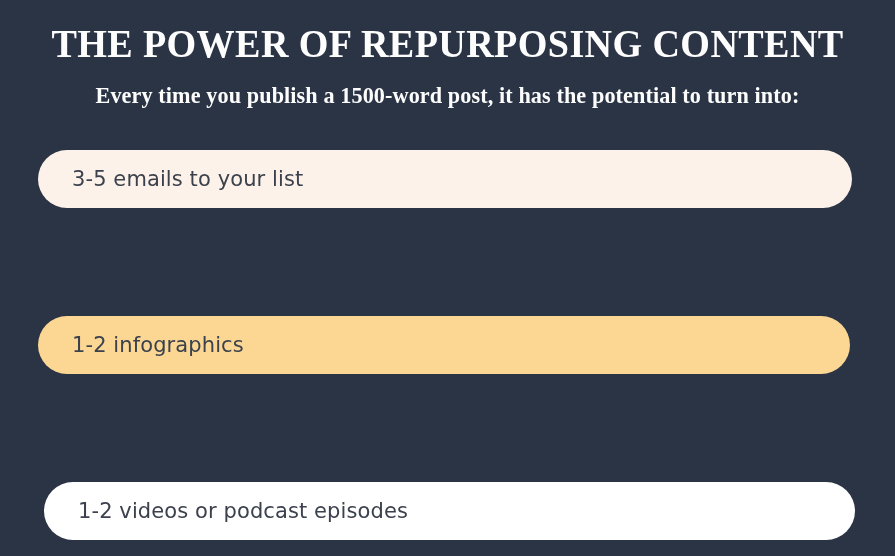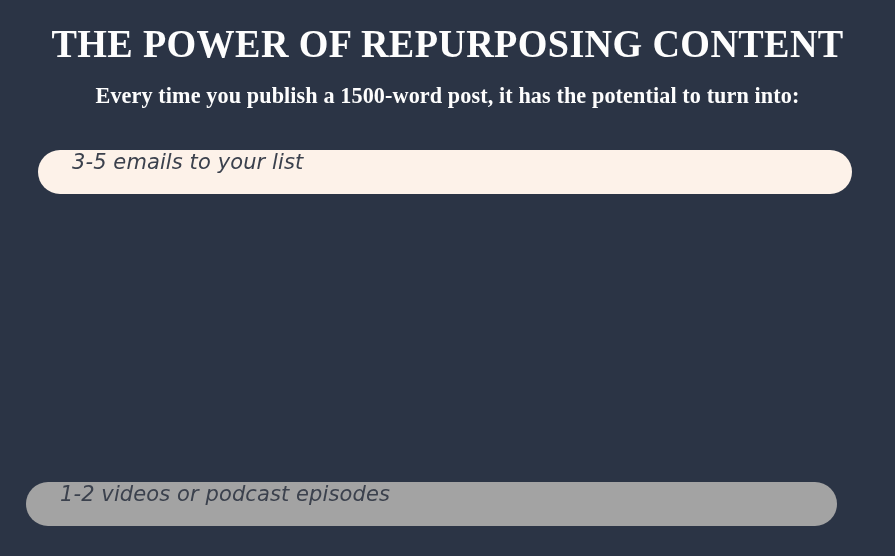--- a/index.html
+++ b/index.html
@@ -61,58 +61,60 @@
   }
   .pill-list {
     position: absolute;
     top: 150px;
     left: 0;
     width: 895px;
     height: 400px;
   }
   .pill {
     position: absolute;
-    height: 44px;
+    height: 58px;
     border-radius: 29px;
     display: flex;
-    align-items: flex-start;
+    align-items: center;
     box-sizing: border-box;
-    font-style: italic;
   }
   .pill-label {
     font-family: "DejaVu Sans", "Liberation Sans", sans-serif;
     font-size: 21px;
     font-weight: 400;
     letter-spacing: 0.1px;
     color: #3b414d;
     white-space: nowrap;
   }
   .pill-1 { top: 0px;   left: 38px; width: 814px; background: #fdf2e9; padding-left: 34px; }
   .pill-2 { top: 83px;  left: 38px; width: 815px; background: #fbdcc2; padding-left: 38px; }
   .pill-3 { top: 166px; left: 38px; width: 812px; background: #fcd794; padding-left: 34px; }
   .pill-4 { top: 249px; left: 38px; width: 811px; background: #e4ebf5; padding-left: 36px; }
-  .pill-5 { top: 332px; left: 26px; width: 811px; background: #a3a3a3; padding-left: 34px; }
+  .pill-5 { top: 332px; left: 44px; width: 811px; background: #ffffff; padding-left: 34px; }
 </style>
 </head>
 <body>
 
 <div id="infographic">
 
   <div class="header-block">
     <div class="title">THE POWER OF REPURPOSING CONTENT</div>
     <div class="subtitle">Every time you publish a 1500-word post, it has the potential to turn into:</div>
   </div>
 
   <div class="pill-list">
 
     <div class="pill pill-1">
       <span class="pill-label">3-5 emails to your list</span>
     </div>
 
 
+    <div class="pill pill-3">
+      <span class="pill-label">1-2 infographics</span>
+    </div>
 
 
     <div class="pill pill-5">
       <span class="pill-label">1-2 videos or podcast episodes</span>
     </div>
 
   </div>
 
 </div>
 

